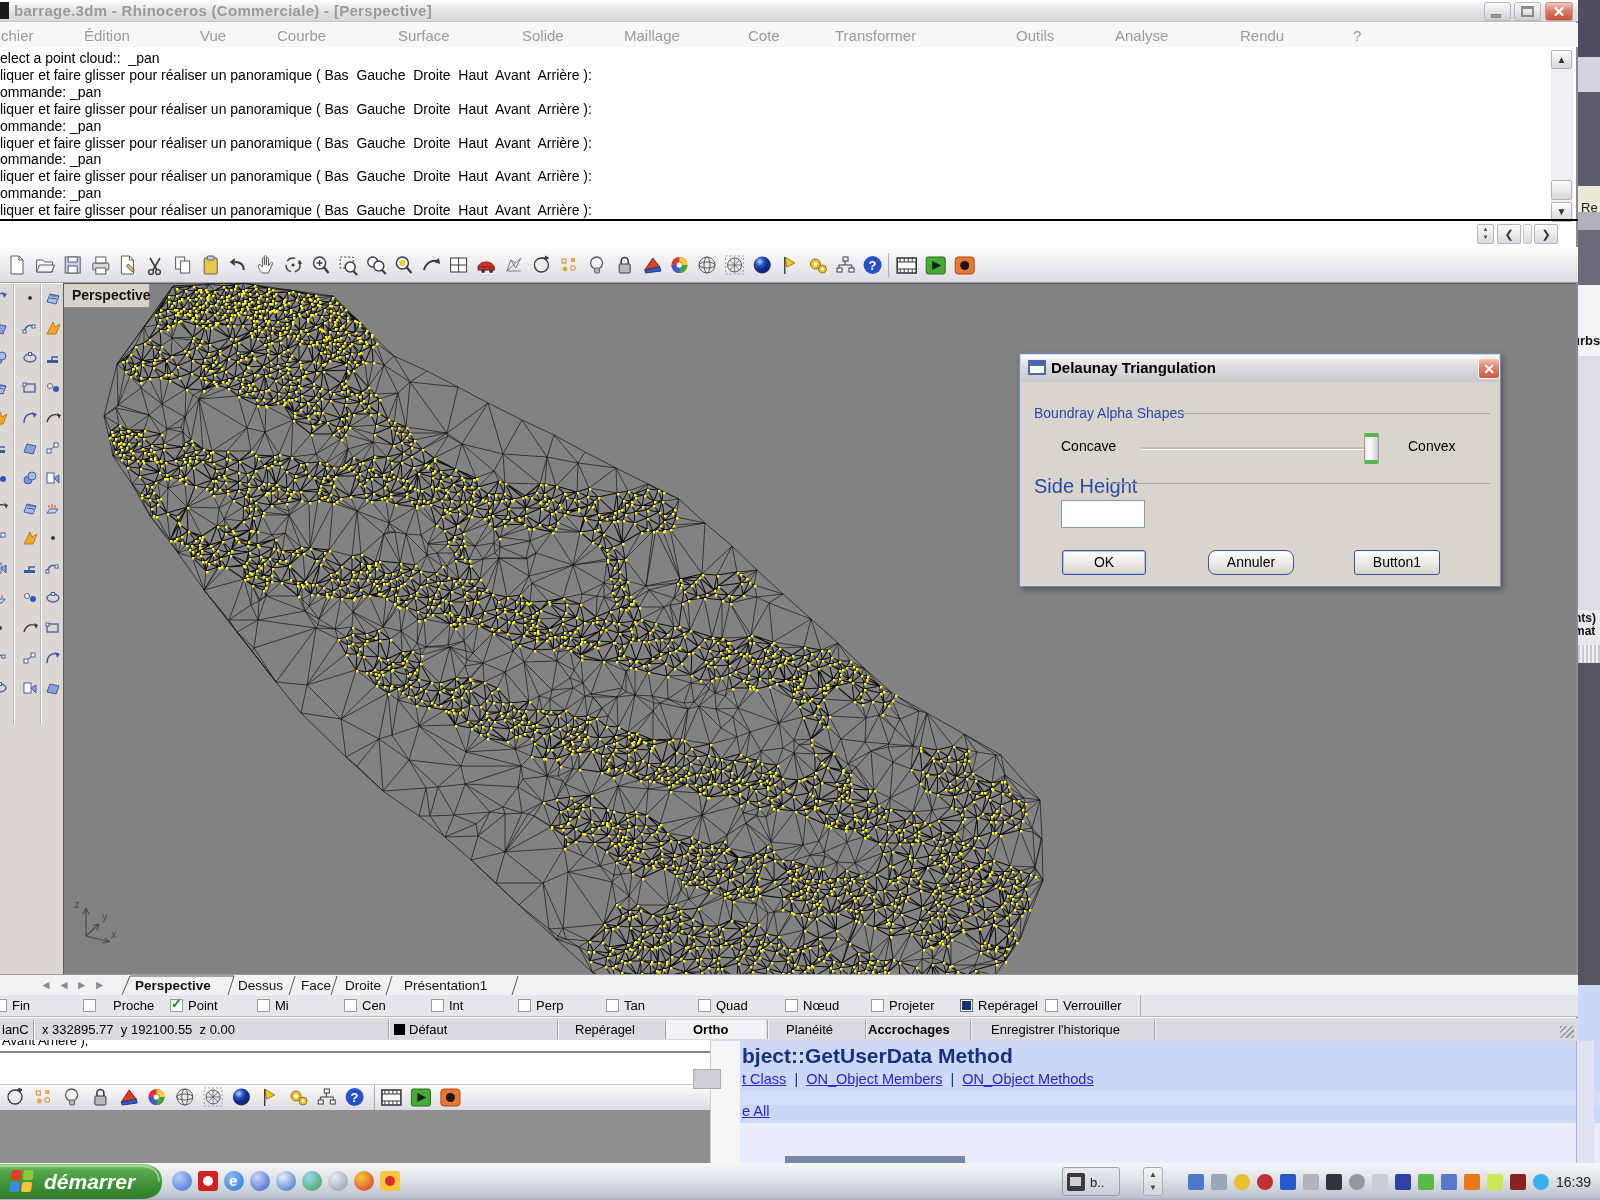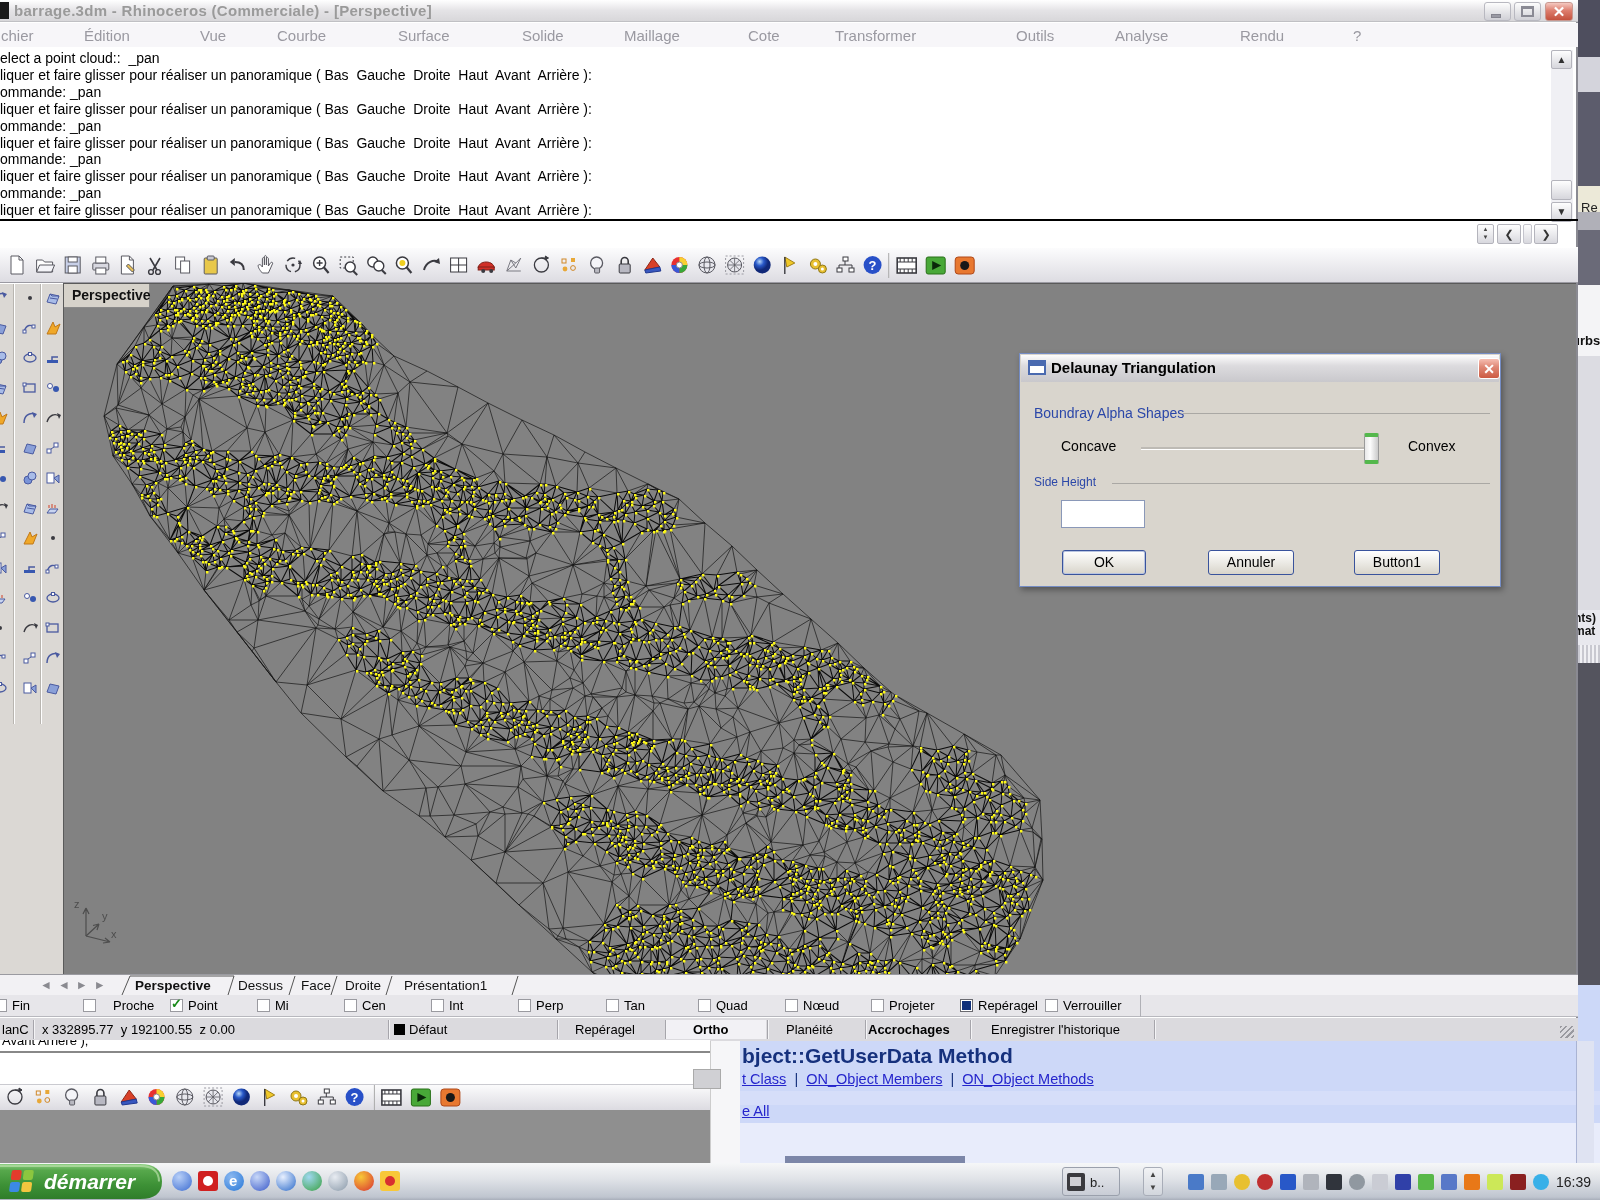--- a/index.html
+++ b/index.html
@@ -710,19 +710,19 @@
       </div>
     <span class="abs" style="left:30px;top:4px;font-weight:bold;font-size:15px;color:#000">Delaunay Triangulation</span>
     <div class="abs" style="left:457px;top:3px;width:22px;height:21px;background:linear-gradient(#f6beb2,#e08a78 40%,#cc5a42);border:1px solid #fff;border-radius:3px;color:#fff;font-weight:bold;font-size:14px;text-align:center;line-height:20px">✕</div>
   </div>
   <div class="abs" style="left:14px;top:51px;font-size:14px;color:#2b47a8">Boundray Alpha Shapes</div>
   <div class="abs" style="left:163px;top:59px;width:307px;height:1px;background:#aaa8a4"></div>
   <div class="abs" style="left:41px;top:84px;font-size:14px;color:#000">Concave</div>
   <div class="abs" style="left:388px;top:84px;font-size:14px;color:#000">Convex</div>
   <div class="abs" style="left:121px;top:93px;width:238px;height:3px;background:#bdbab4;border-bottom:1px solid #fff"></div>
   <div class="abs" style="left:344px;top:79px;width:15px;height:31px;background:linear-gradient(90deg,#e8e8e8,#fdfdfd 40%,#cacaca);border:1px solid #9a9a9a;border-top:4px solid #54b84c;border-bottom:4px solid #54b84c;border-radius:2px"></div>
-  <div class="abs" style="left:14px;top:121px;font-size:12px;color:#2b47a8">Side Height</div>
+  <div class="abs" style="left:14px;top:121px;font-size:20px;color:#2b47a8">Side Height</div>
   <div class="abs" style="left:92px;top:129px;width:378px;height:1px;background:#aaa8a4"></div>
   <div class="abs" style="left:41px;top:146px;width:84px;height:28px;background:#fff;border:1px solid #8a98b8"></div>
   <div class="abs" style="left:42px;top:196px;width:84px;height:25px;background:linear-gradient(#ffffff,#e8e6e0 60%,#d8d4ca);border:1px solid #39539c;border-radius:3px;text-align:center;font-size:14px;color:#000;line-height:23px;box-shadow:0 0 0 1px #b8c4e0 inset">OK</div>
-  <div class="abs" style="left:188px;top:196px;width:86px;height:25px;background:linear-gradient(#ffffff,#e8e6e0 60%,#d8d4ca);border:1px solid #39539c;border-radius:3px;text-align:center;font-size:14px;color:#000;line-height:23px">Annuler</div>
+  <div class="abs" style="left:188px;top:196px;width:86px;height:25px;background:linear-gradient(#ffffff,#e8e6e0 60%,#d8d4ca);border:1px solid #39539c;border-radius:8px;text-align:center;font-size:14px;color:#000;line-height:23px">Annuler</div>
   <div class="abs" style="left:334px;top:196px;width:86px;height:25px;background:linear-gradient(#ffffff,#e8e6e0 60%,#d8d4ca);border:1px solid #39539c;border-radius:3px;text-align:center;font-size:14px;color:#000;line-height:23px">Button1</div>
 </div>
 
 </body></html>

